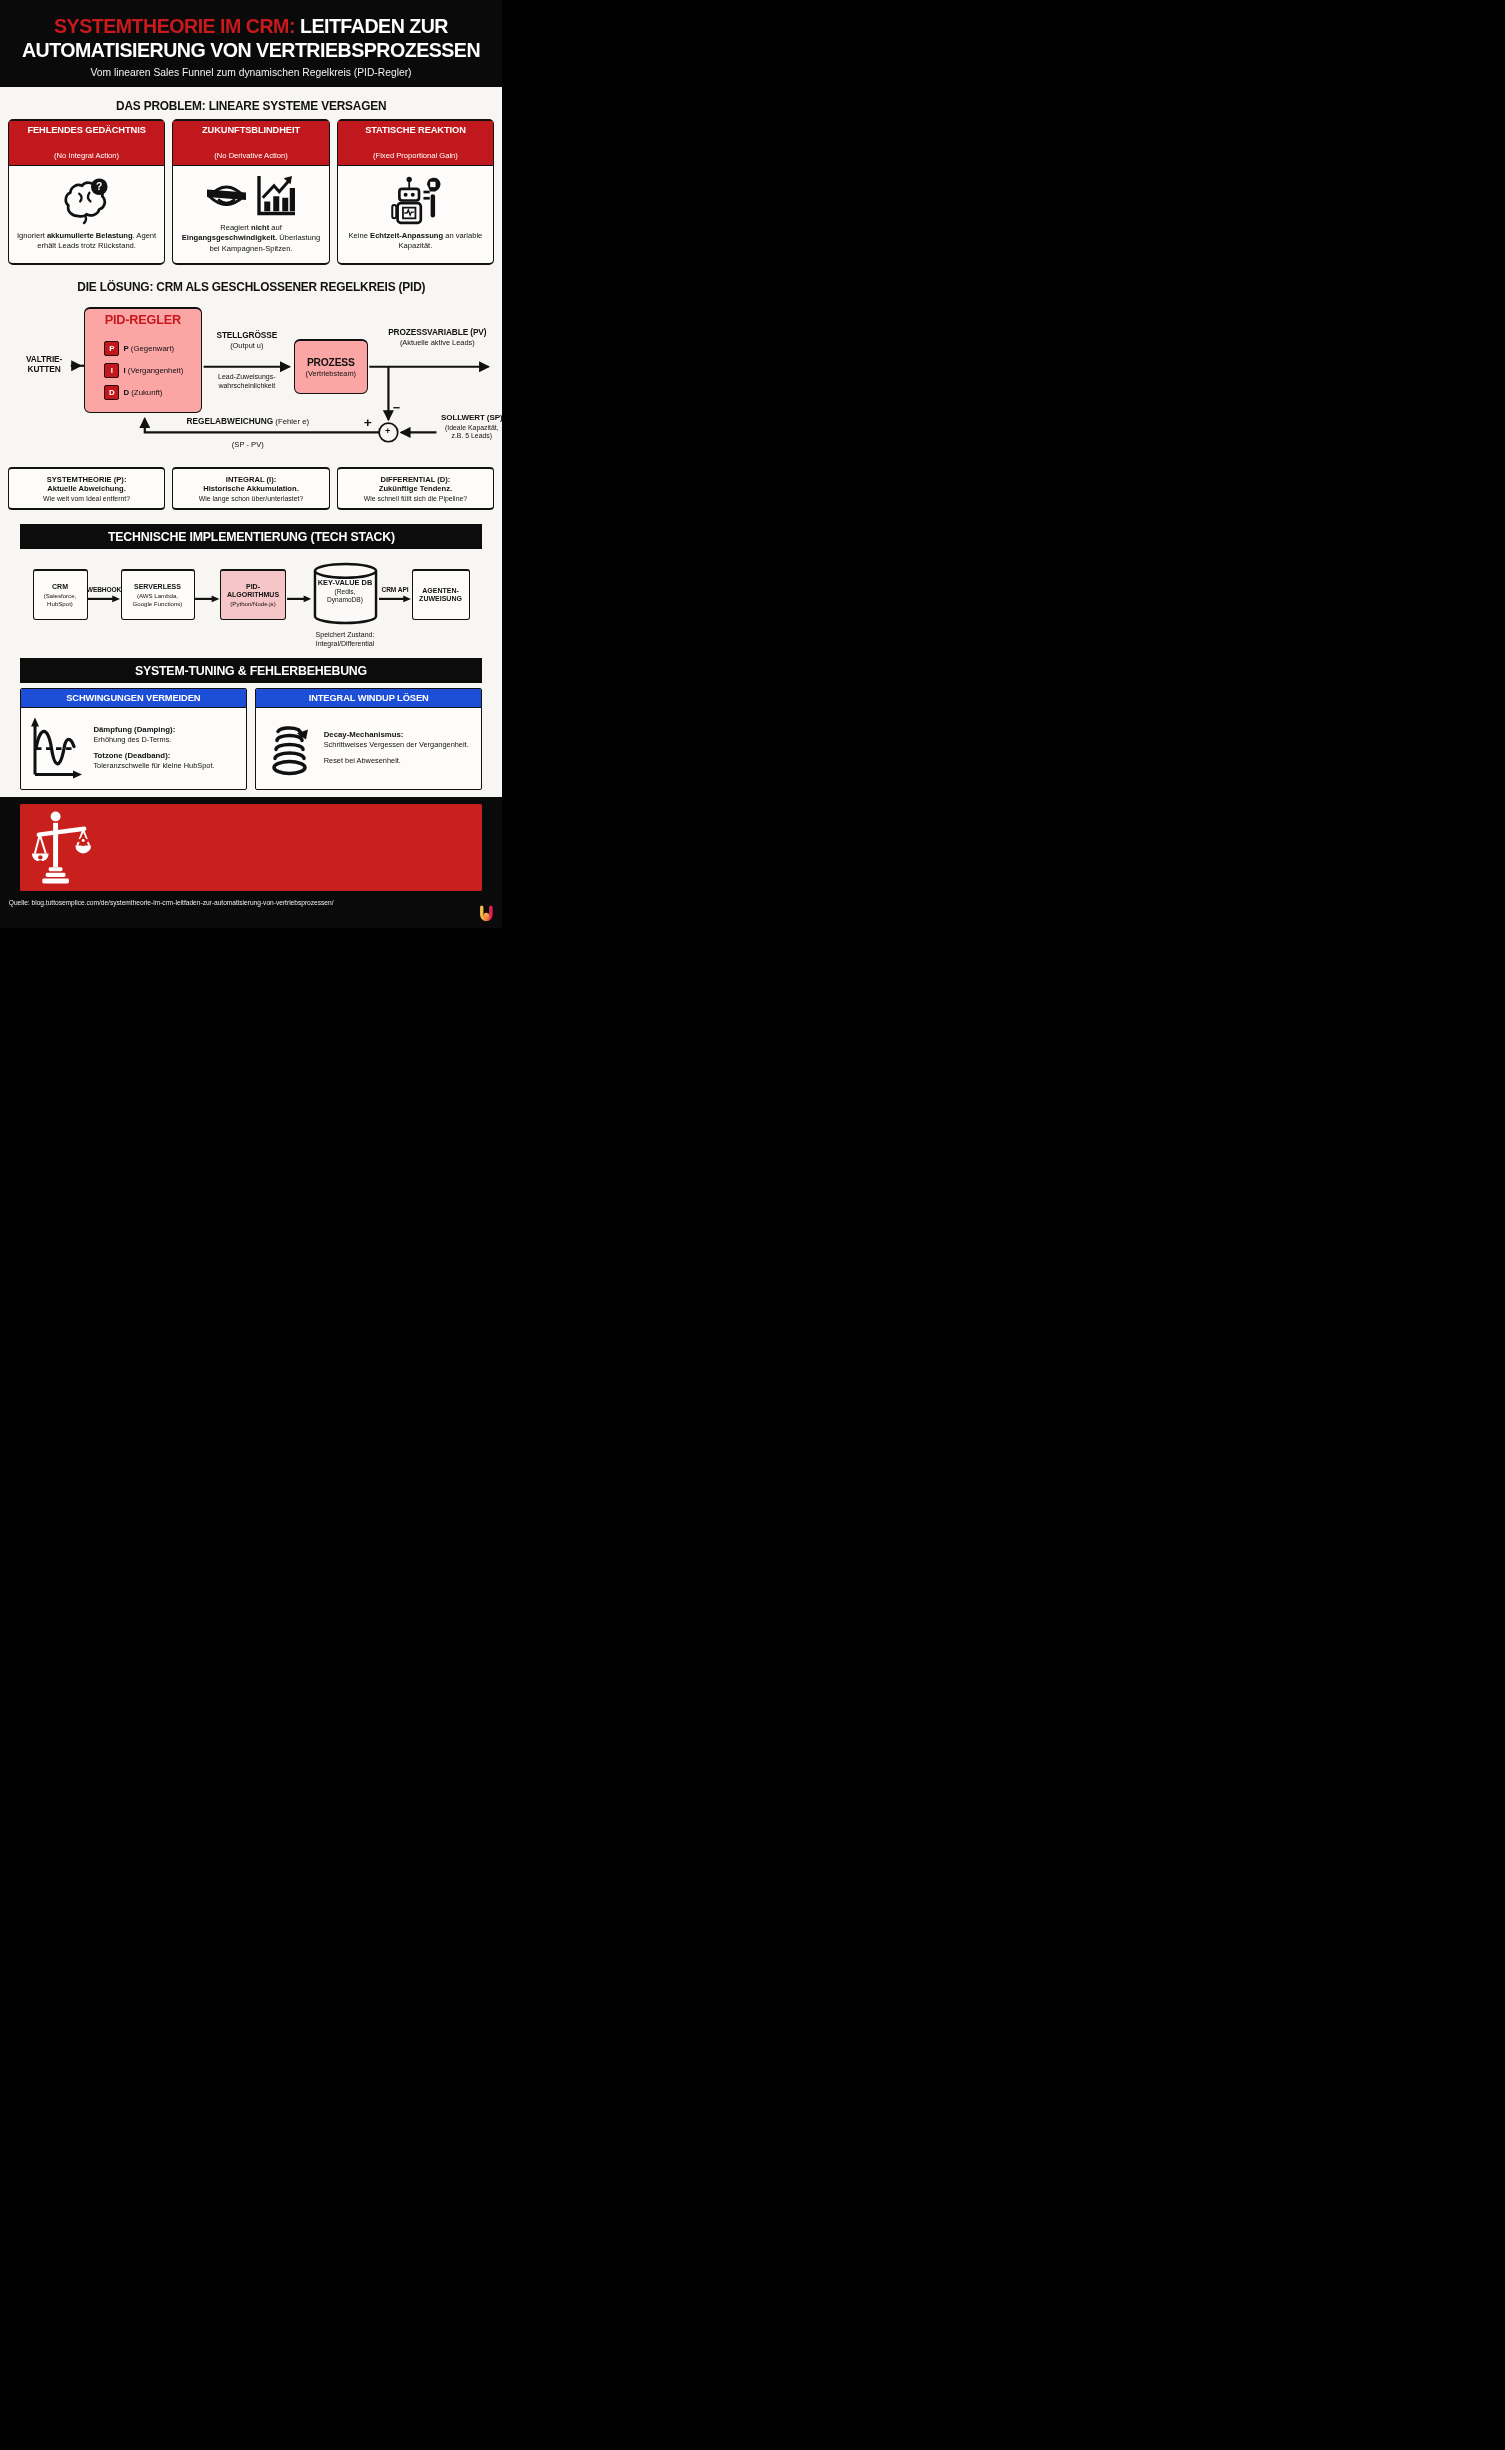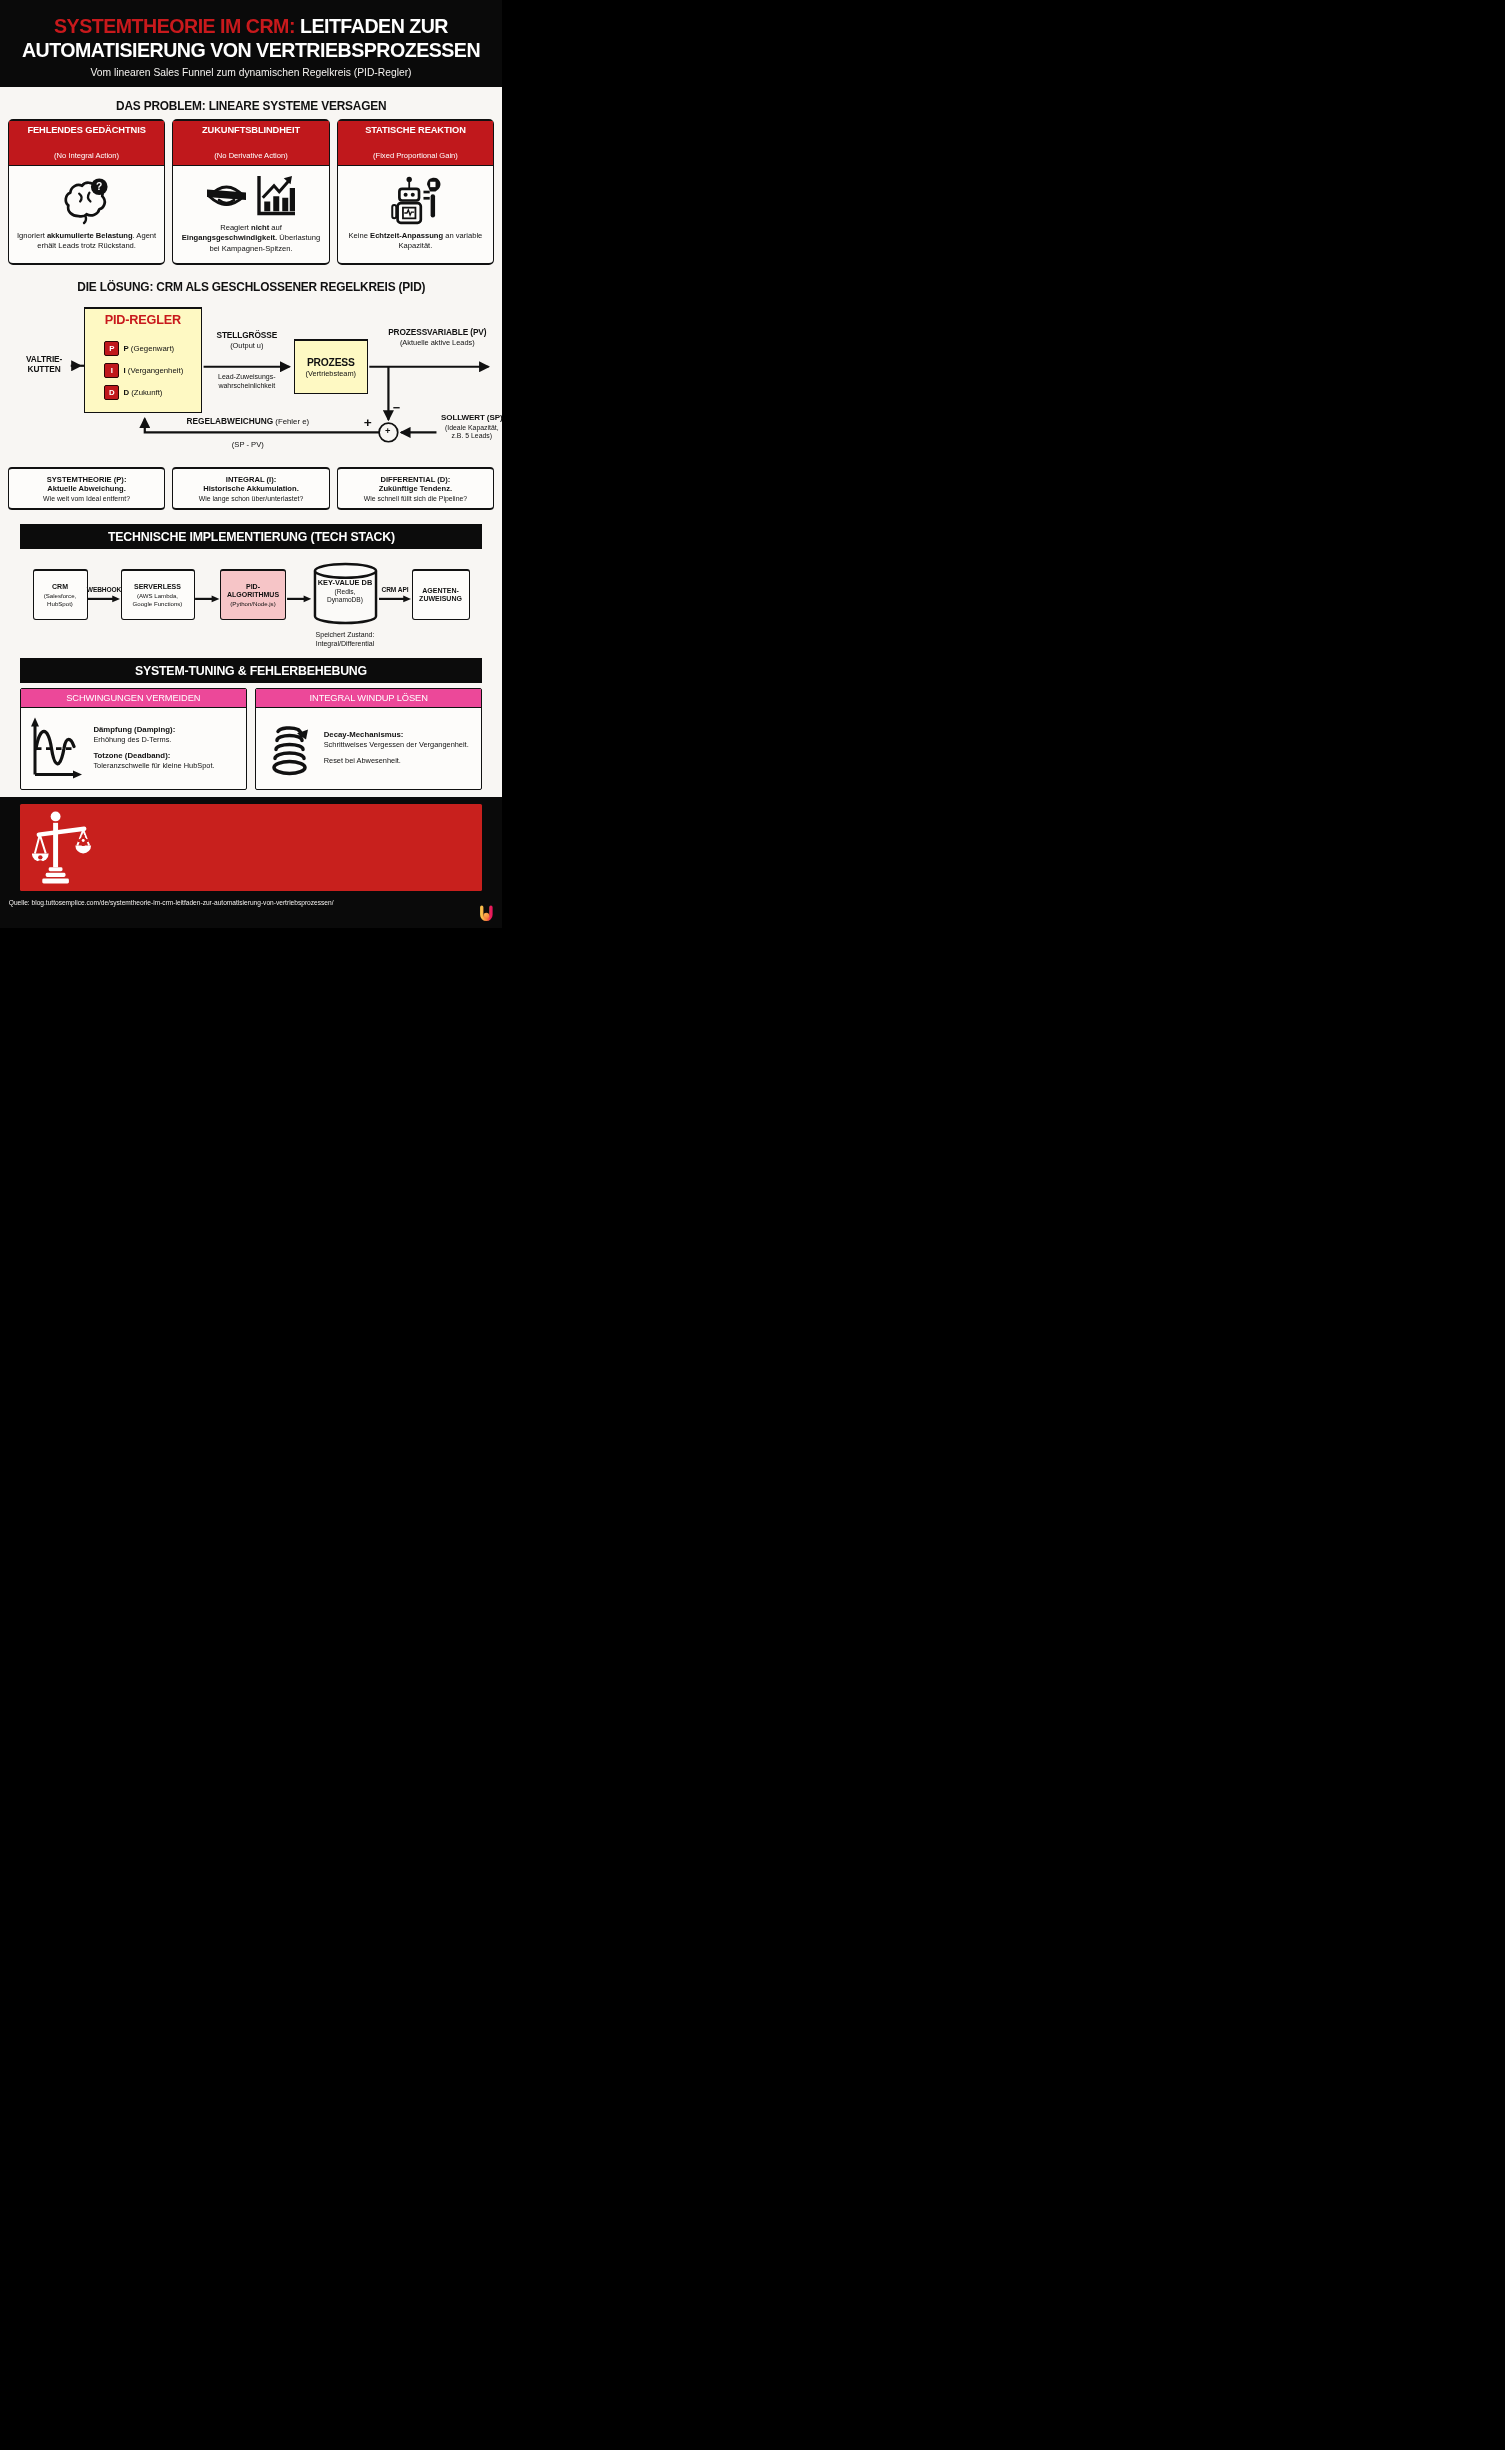--- a/index.html
+++ b/index.html
@@ -24,21 +24,21 @@
   .pcard-title{font-size:9.3px;font-weight:900;letter-spacing:-0.1px;}
   .pcard-sub{font-size:7.6px;margin-top:16px;}
   .pcard-body{flex:1;display:flex;flex-direction:column;align-items:center;justify-content:center;gap:4.9px;padding:2.9px 6.9px 4.9px;text-align:center;}
   .pcard-text{font-size:7.6px;line-height:1.35;}
   .iconrow{display:flex;align-items:center;gap:4.9px;}
 
   
   .diagram{position:relative;height:158px;margin-top:6.9px;}
   .diagram svg.conn{position:absolute;left:0;top:0;}
   .abs{position:absolute;}
-  .dbox{background:#fef9c3;border:1.7px solid #111;border-top-width:2.9px;border-radius:0;box-sizing:border-box;}
+  .dbox{background:#fca5a5;border:1.7px solid #111;border-top-width:2.9px;border-radius:6px;box-sizing:border-box;}
   #pid-box{left:76px;top:6.9px;width:118px;height:106px;}
   .pid-title{color:#c8191c;font-size:12.7px;font-weight:900;text-align:center;margin-top:3.9px;letter-spacing:-0.2px;}
   .pid-row{position:absolute;left:19.6px;display:flex;align-items:center;gap:4.4px;}
   .pid-sq{width:12.7px;height:12.7px;background:#c0181c;border:1px solid #2b0506;border-radius:2px;color:#fff;font-weight:900;font-size:7.8px;display:flex;align-items:center;justify-content:center;}
   .pid-lab{font-size:7.8px;}
   .pid-lab b{font-weight:800;}
   #process-box{left:286px;top:39px;width:74px;height:55px;display:flex;flex-direction:column;align-items:center;justify-content:center;}
   .proc-t{font-size:10.3px;font-weight:900;letter-spacing:-0.2px;}
   .proc-s{font-size:7.4px;margin-top:1px;}
   .dlab{text-align:center;line-height:1.2;}
@@ -69,21 +69,21 @@
   .aw svg{display:block;}
   .cyl-wrap{position:relative;width:67px;flex:none;display:flex;justify-content:center;}
   .cyl-text{position:absolute;left:0;top:15.7px;width:100%;text-align:center;}
   .cyl-text .tt{font-size:7.4px;font-weight:900;}
   .cyl-text .ts{font-size:6.6px;line-height:1.25;margin-top:1px;}
   .db-note{position:absolute;top:68px;left:50%;transform:translateX(-50%);width:98px;text-align:center;font-size:7px;line-height:1.3;}
 
   
   .tune-row{display:flex;gap:7.8px;margin:4.9px 11.8px 0;}
   .tunebox{flex:1;background:#fdfcfa;border:1.7px solid #111;border-radius:2px;overflow:hidden;}
-  .tunehead{background:#ec4899;color:#fff;text-align:center;font-size:9.3px;font-weight:400;padding:3.9px 0;border-bottom:1.5px solid #111;letter-spacing:-0.1px;}
+  .tunehead{background:#1d4ed8;color:#fff;text-align:center;font-size:9.3px;font-weight:700;padding:3.9px 0;border-bottom:1.5px solid #111;letter-spacing:-0.1px;}
   .tunebody{display:flex;align-items:center;gap:6.9px;padding:6.9px 5.9px 7.8px;}
   .tunetext{flex:1;font-size:7.4px;line-height:1.3;}
   .tunetext .lead{font-weight:800;font-size:7.8px;}
   .tunetext p{margin:0 0 5.9px;}
   .tunetext p:last-child{margin-bottom:0;}
 
   
   .bottom{background:#0a0a0a;padding:6.9px 0 4.9px;position:relative;min-height:131px;box-sizing:border-box;}
   .fazit{background:#c8201d;margin:0 19.6px;border-radius:1.5px;display:flex;align-items:center;gap:12.7px;padding:6.9px 12.7px;min-height:70px;box-sizing:border-box;}
   .fazit-text{color:#fff;}

